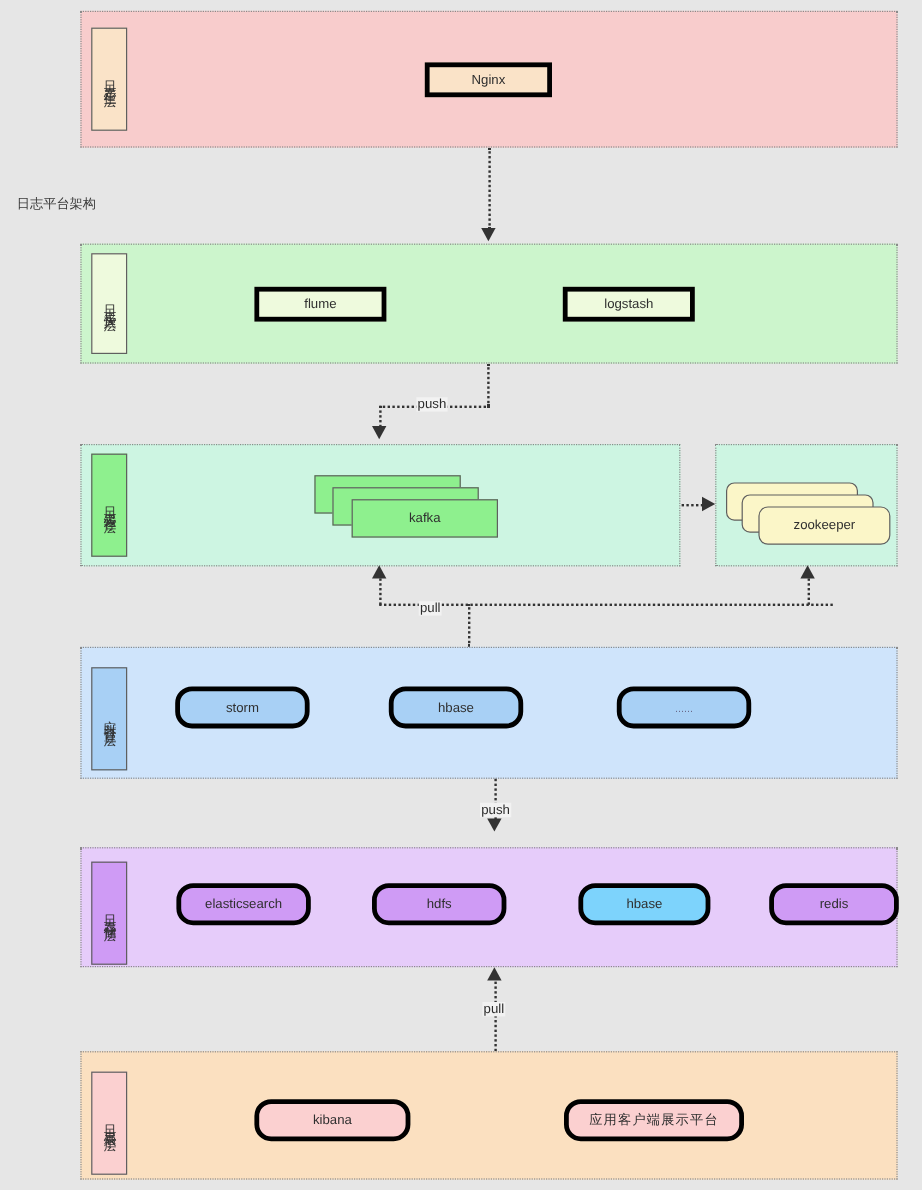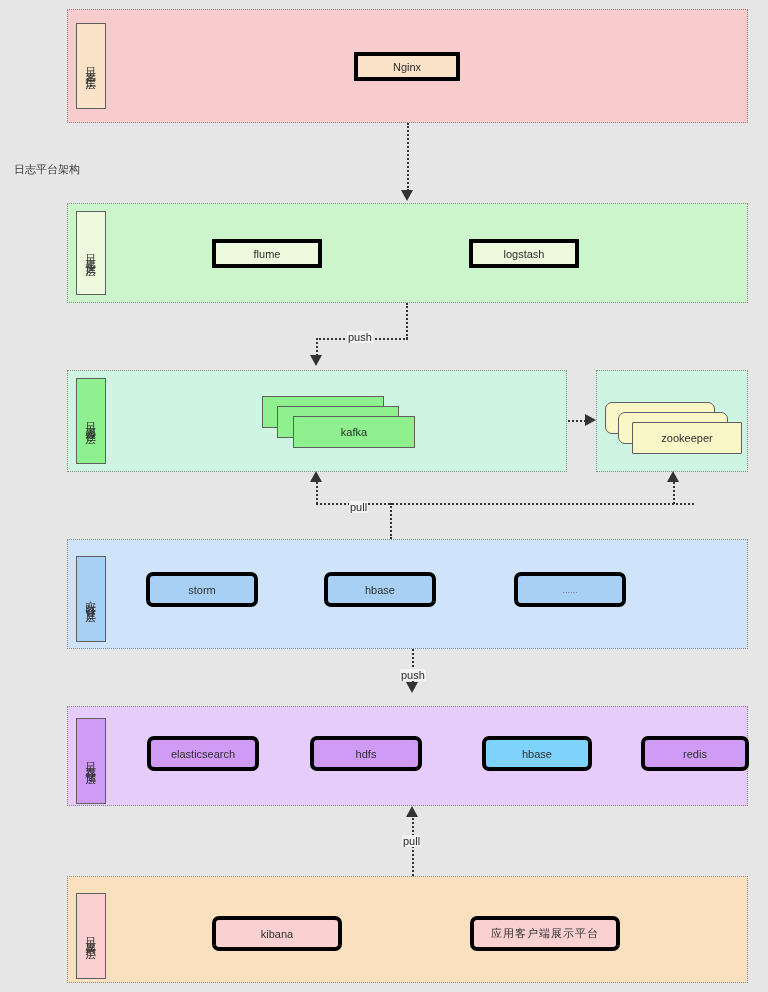--- a/index.html
+++ b/index.html
@@ -61,21 +61,21 @@
     position: absolute;
     box-sizing: border-box;
     border: 4px solid #000000;
     display: flex;
     align-items: center;
     justify-content: center;
     font-size: 11px;
     color: #2f2f2f;
     text-align: center;
   }
-  .node.rounded { border-radius: 7px; }
+  .node.rounded { border-radius: 14px; }
   .node.cn { letter-spacing: 1px; }
 
   
   .stack { position: absolute; }
   .stack .sheet {
     position: absolute;
     box-sizing: border-box;
     border: 1px solid #5f5f5f;
     display: flex;
     align-items: center;
@@ -167,21 +167,21 @@
     <div class="sheet" style="left:31px; top:20px; width:122px; height:32px; background:#8ef08e;">
       <span>kafka</span>
     </div>
   </div>
 
   <div class="layer" style="left:596px; top:370px; width:152px; height:102px; background:#cdf5e2;">
   </div>
   <div class="stack" style="left:605px; top:402px; width:140px; height:52px;">
     <div class="sheet" style="left:0px; top:0px; width:110px; height:32px; background:#fbf6c8; border-radius:7px;"></div>
     <div class="sheet" style="left:13px; top:10px; width:110px; height:32px; background:#fbf6c8; border-radius:7px;"></div>
-    <div class="sheet" style="left:27px; top:20px; width:110px; height:32px; background:#fbf6c8; border-radius:1px;">
+    <div class="sheet" style="left:27px; top:20px; width:110px; height:32px; background:#fbf6c8; border-radius:8px;">
       <span>zookeeper</span>
     </div>
   </div>
 
   <div class="hline" style="left:568px; top:420px; width:18px;"></div>
   <div class="arrow-right" style="left:585px; top:414px;"></div>
 
   <div class="vline" style="left:390px; top:503px; height:36px;"></div>
   <div class="hline" style="left:316px; top:503px; width:378px;"></div>
   <div class="vline" style="left:316px; top:482px; height:22px;"></div>

